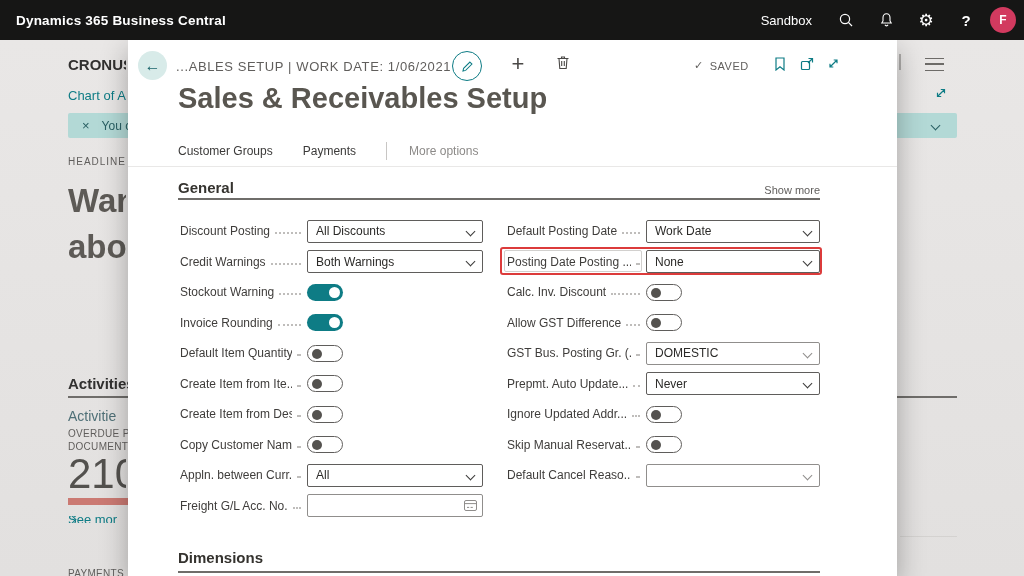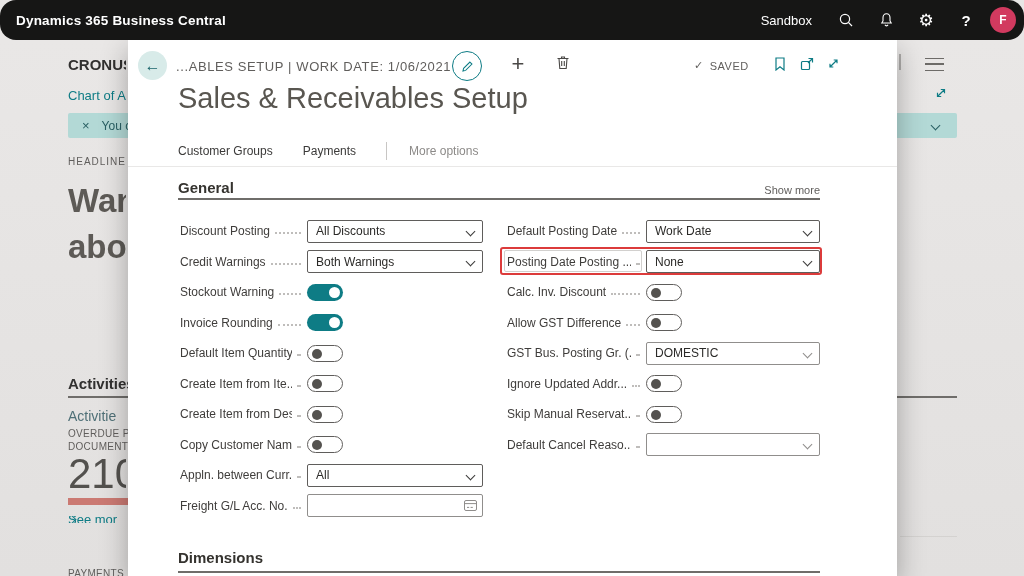--- a/index.html
+++ b/index.html
@@ -1,21 +1,21 @@
 <!DOCTYPE html>
 <html style="--accent: #0e7c85; --highlight: #dc3b3b; --topbar: #161615; --avatar: #d23a5f; --notif-bg: #b3d9d6;"><head>
 <meta charset="utf-8">
 <style>
   html,body{margin:0;padding:0;}
   body{width:1024px;height:576px;position:relative;overflow:hidden;
        font-family:"Liberation Sans",sans-serif;background:#e8e6e5;}
   svg{display:block;}
   
   .topbar{position:absolute;left:0;top:0;width:1024px;height:40px;background:var(--topbar,#161615);
-          color:#fff;display:flex;align-items:center;z-index:30;border-radius:16px;}
+          color:#fff;display:flex;align-items:center;z-index:30;}
   .app-title{margin-left:16px;font-size:13.5px;font-weight:bold;letter-spacing:.2px;}
   .tb-right{margin-left:auto;display:flex;align-items:center;}
   .tb-env{font-size:13px;margin-right:14px;cursor:default;}
   .tb-icon{width:40px;height:40px;display:flex;align-items:center;justify-content:center;color:#fff;}
   .gear-glyph{font-size:17px;line-height:1;}
   .help-glyph{font-size:15px;font-weight:bold;}
   .avatar{width:26px;height:26px;border-radius:50%;background:var(--avatar,#d23a5f);
           display:flex;align-items:center;justify-content:center;font-size:12px;font-weight:bold;margin:0 8px 0 4px;}
   
   .bg-page{position:absolute;left:0;top:40px;width:1024px;height:536px;
@@ -63,21 +63,21 @@
   .edit-btn{left:324px;top:11px;width:28px;height:28px;border-radius:50%;border:1px solid var(--accent,#0e7c85);
             display:flex;align-items:center;justify-content:center;color:var(--accent,#0e7c85);}
   .new-btn{left:378px;top:10px;width:24px;height:28px;display:flex;align-items:center;justify-content:center;
            font-size:22px;font-weight:300;color:#4a4846;}
   .delete-btn{left:428px;top:15px;color:#4a4846;}
   .saved{left:566px;top:19px;font-size:11px;letter-spacing:.5px;color:#605e5c;display:flex;align-items:center;gap:6px;}
   .hdr-ic{top:17px;color:var(--accent,#0e7c85);}
   .ic-bookmark{left:646px;}
   .ic-window{left:672px;}
   .ic-expand{left:699px;}
-  .m-title{left:50px;top:42px;font-size:29px;font-weight:400;color:#595650;white-space:nowrap;}
+  .m-title{left:50px;top:42px;font-size:29px;font-weight:700;color:#595650;white-space:nowrap;}
   .tabs{left:50px;top:102px;display:flex;align-items:center;font-size:12px;color:#3b3a39;}
   .tab{margin-right:30px;white-space:nowrap;}
   .tab-divider{width:1px;height:18px;background:#c8c6c4;margin-right:22px;}
   .more-options{color:#8c8a88;white-space:nowrap;}
   .tabs-hairline{left:0;top:126px;width:769px;height:1px;background:#e9e8e7;}
   .sec-title{font-size:15px;font-weight:bold;color:#35332f;white-space:nowrap;}
   .general-title{left:50px;top:139px;}
   .show-more{right:77px;top:144px;font-size:11px;color:#605e5c;white-space:nowrap;}
   .general-underline{left:50px;top:158px;width:642px;height:2px;background:#6f6d6a;}
   .dim-title{left:50px;top:509px;}
@@ -399,20 +399,32 @@
         </div>
         <div class="fcontrol">
           <div class="bc-select light">
             <span class="val">DOMESTIC</span>
             <span class="chev light"></span>
           </div>
         </div>
       </div>
       <div class="frow">
         <div class="flabel">
+          <span class="lbl">Prepmt. Auto Update...</span>
+          <span class="dots"></span>
+        </div>
+        <div class="fcontrol">
+          <div class="bc-select">
+            <span class="val">Never</span>
+            <span class="chev"></span>
+          </div>
+        </div>
+      </div>
+      <div class="frow">
+        <div class="flabel">
           <span class="lbl">Ignore Updated Addr...</span>
           <span class="dots"></span>
         </div>
         <div class="fcontrol">
           <div class="bc-toggle off">
             <div class="knob"></div>
           </div>
         </div>
       </div>
       <div class="frow">

